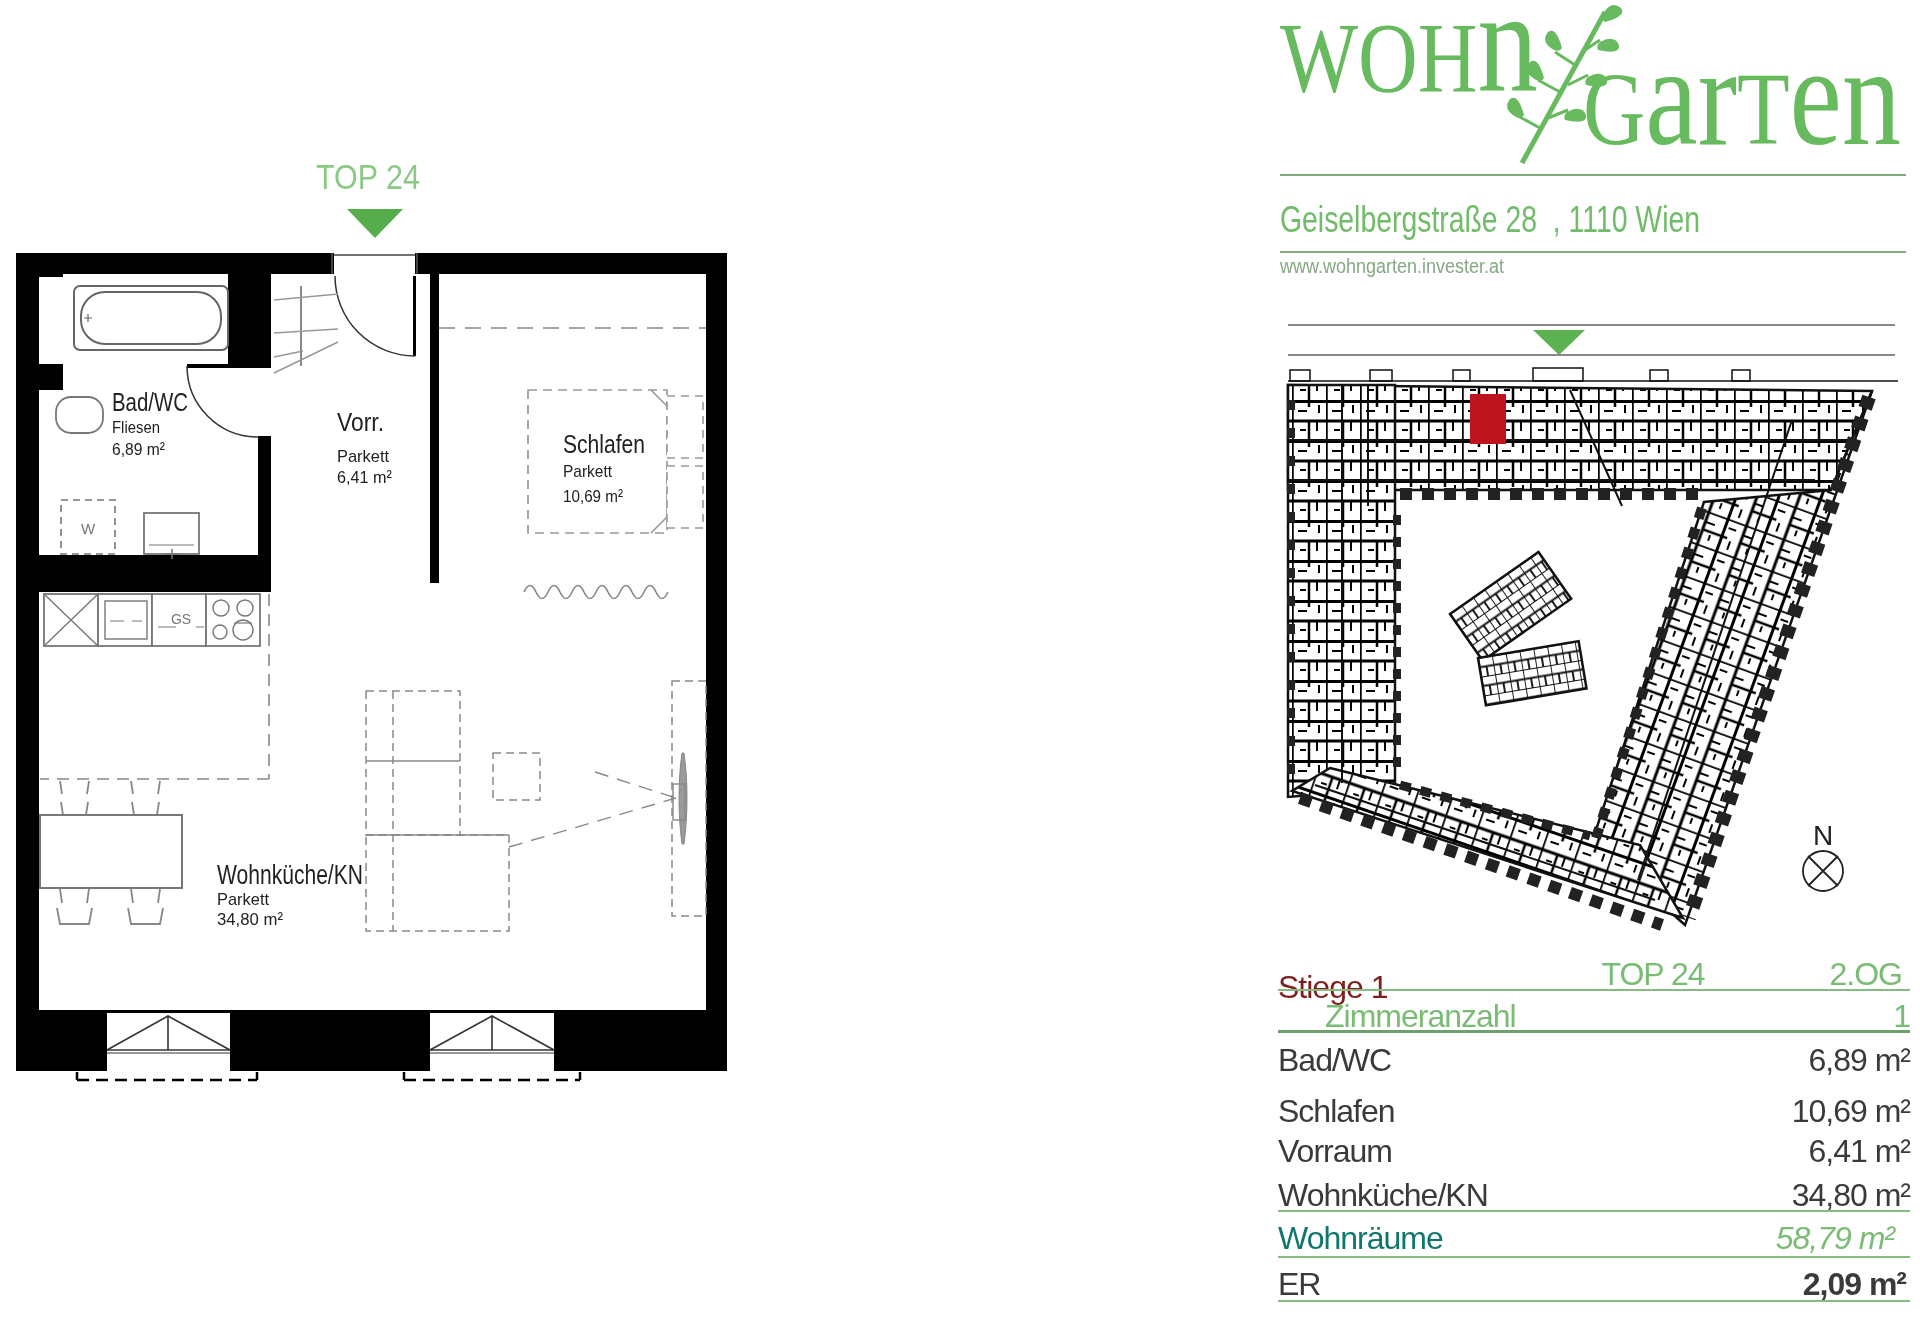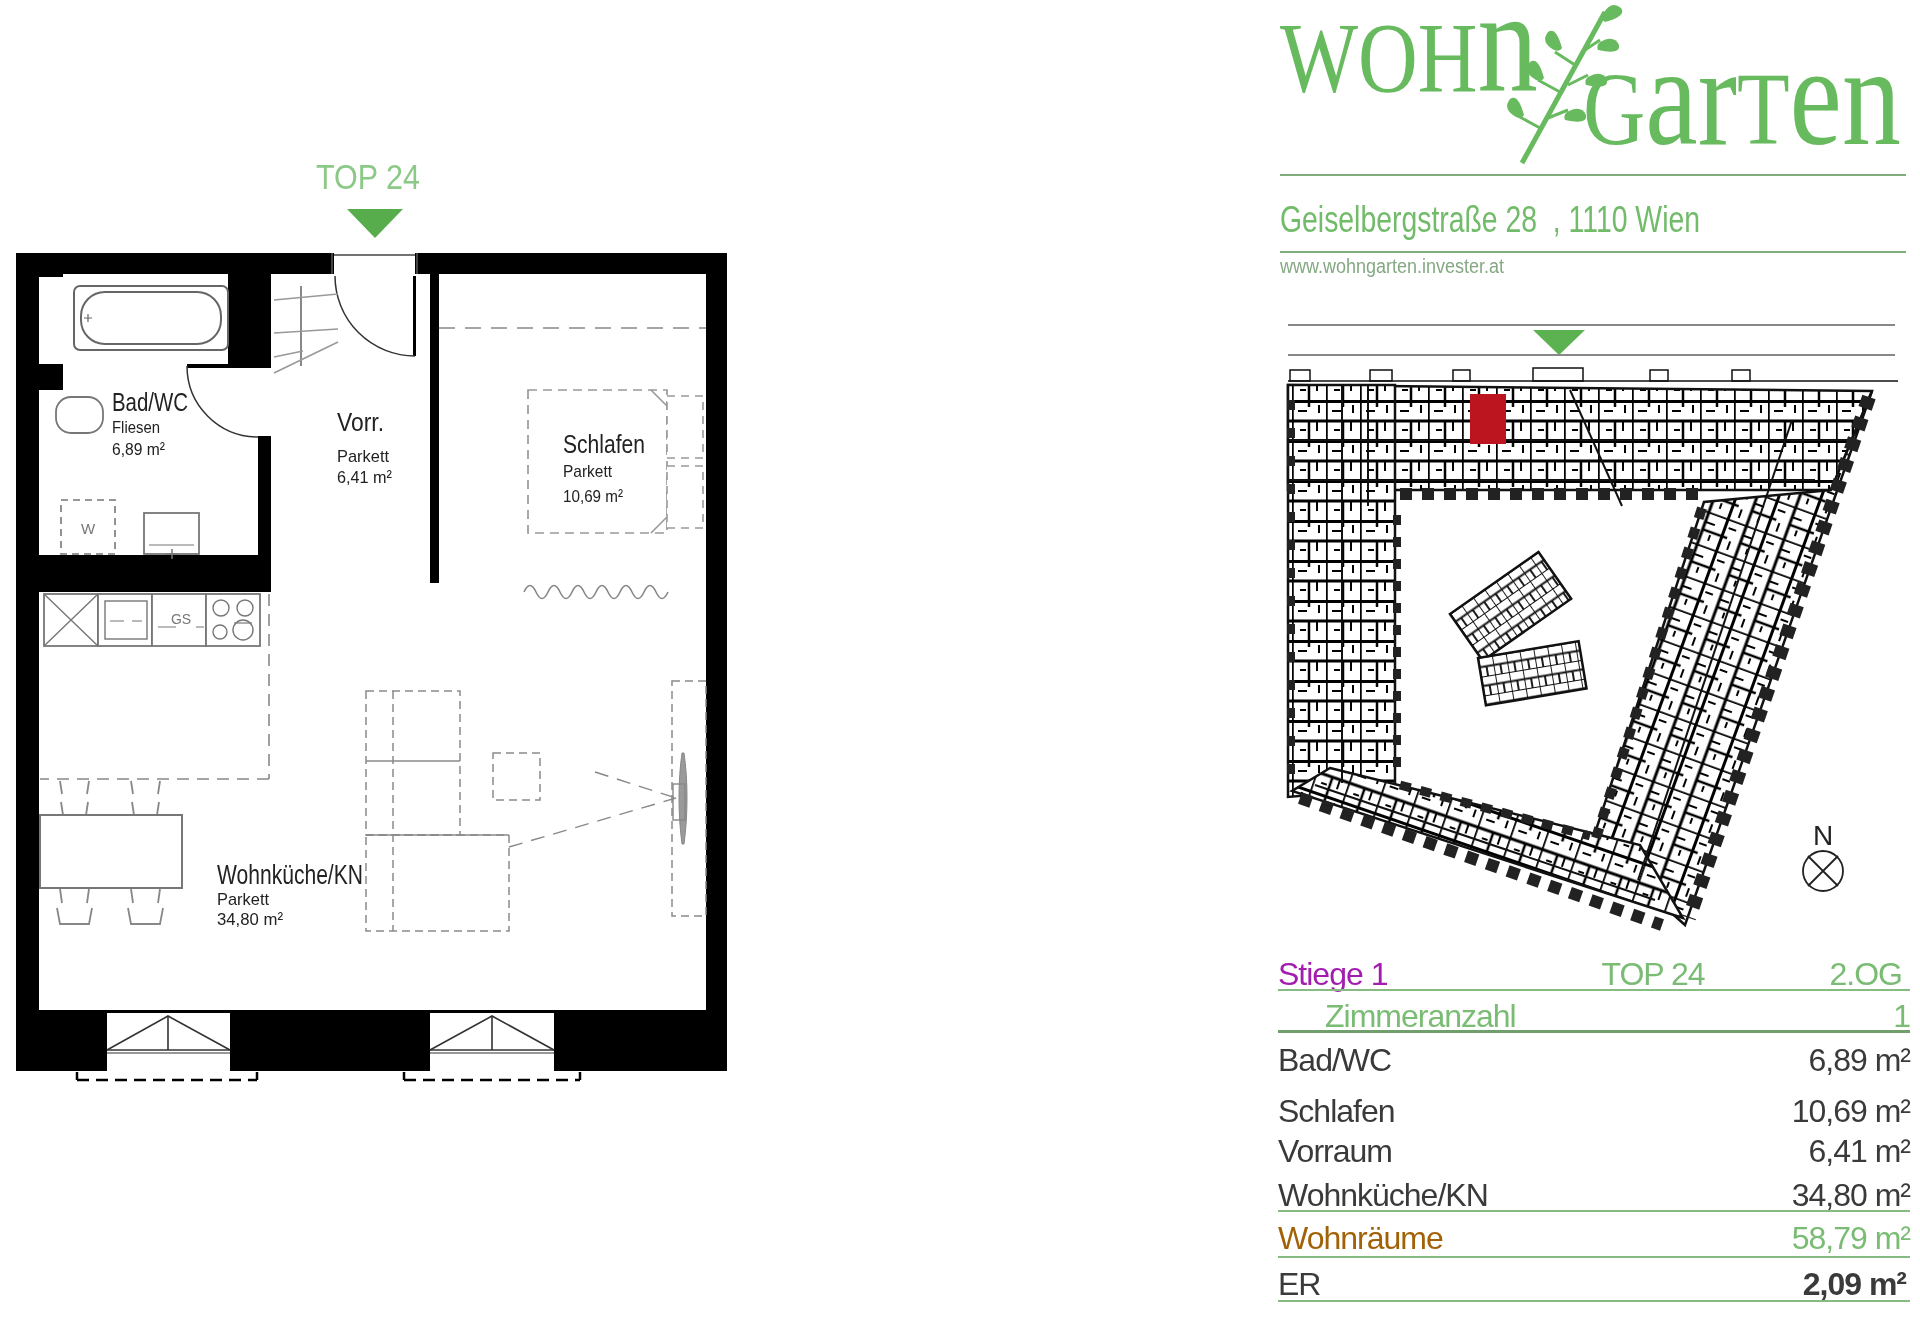--- a/index.html
+++ b/index.html
@@ -298,21 +298,21 @@
 
   <g stroke="#222" stroke-width="1.8" fill="none">
     <circle cx="1823" cy="871" r="20"></circle>
     <path d="M1808,886 L1838,856 M1808,856 L1838,886"></path>
   </g>
   <text x="1823" y="845" text-anchor="middle" font-size="28" fill="#222">N</text>
 </svg>
 
 <div class="abs" style="left:1278px;top:955px;width:632px;font-size:32px;letter-spacing:-1px;color:#3a3a3a;">
 
-  <div class="abs tl" style="left:0;top:3px;color:#a21caf;">Stiege 1</div>
+  <div class="abs tl" style="left:0;top:16px;color:#7f1d1d;">Stiege 1</div>
   <div class="abs tl" style="left:300px;top:3px;width:150px;text-align:center;color:#7abc74;">TOP 24</div>
   <div class="abs tl" style="right:8px;top:3px;color:#7abc74;">2.OG</div>
 
   <div class="abs" style="left:0;top:34px;width:632px;height:2px;background:#86bb82;"></div>
 
   <div class="abs tl" style="left:0;top:45px;color:#7abc74;margin-left:47px;">Zimmeranzahl</div>
   <div class="abs tl" style="right:0;top:45px;color:#7abc74;">1</div>
 
   <div class="abs" style="left:0;top:75px;width:632px;height:3px;background:#6f9f6b;"></div>
 
@@ -323,22 +323,22 @@
   <div class="abs tl" style="right:0;top:140px;">10,69 m²</div>
 
   <div class="abs tl" style="left:0;top:180px;">Vorraum</div>
   <div class="abs tl" style="right:0;top:180px;">6,41 m²</div>
 
   <div class="abs tl" style="left:0;top:224px;">Wohnküche/KN</div>
   <div class="abs tl" style="right:0;top:224px;">34,80 m²</div>
 
   <div class="abs" style="left:0;top:255px;width:632px;height:2px;background:#86bb82;"></div>
 
-  <div class="abs tl" style="left:0;top:267px;color:#a16207;">Wohnräume</div>
-  <div class="abs tl" style="right:0;top:267px;color:#7abc74;">58,79 m²</div>
+  <div class="abs tl" style="left:0;top:267px;color:#0f766e;">Wohnräume</div>
+  <div class="abs tl" style="right:16px;top:267px;color:#7abc74;font-style:italic;">58,79 m²</div>
 
   <div class="abs" style="left:0;top:301px;width:632px;height:2px;background:#86bb82;"></div>
 
   <div class="abs tl" style="left:0;top:313px;">ER</div>
   <div class="abs tl" style="right:4px;top:313px;font-weight:bold;">2,09 m²</div>
 
   <div class="abs" style="left:0;top:345px;width:632px;height:2px;background:#86bb82;"></div>
 </div>
 
 </div>

